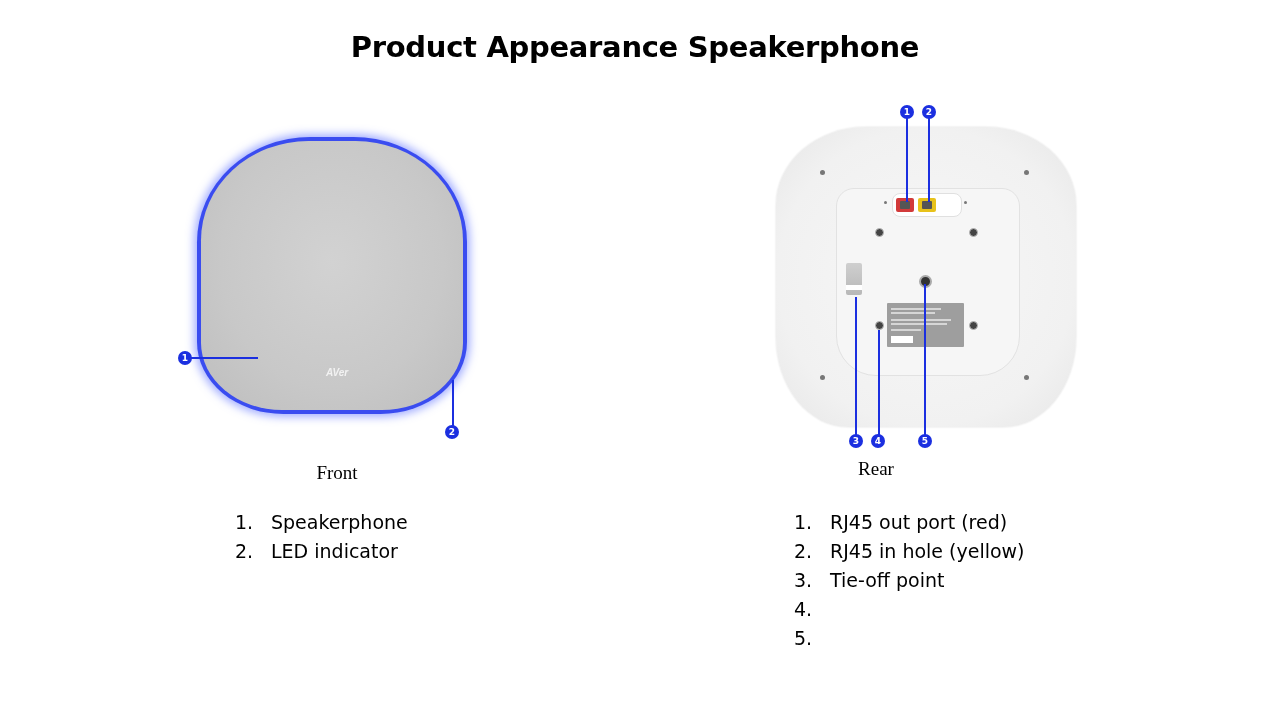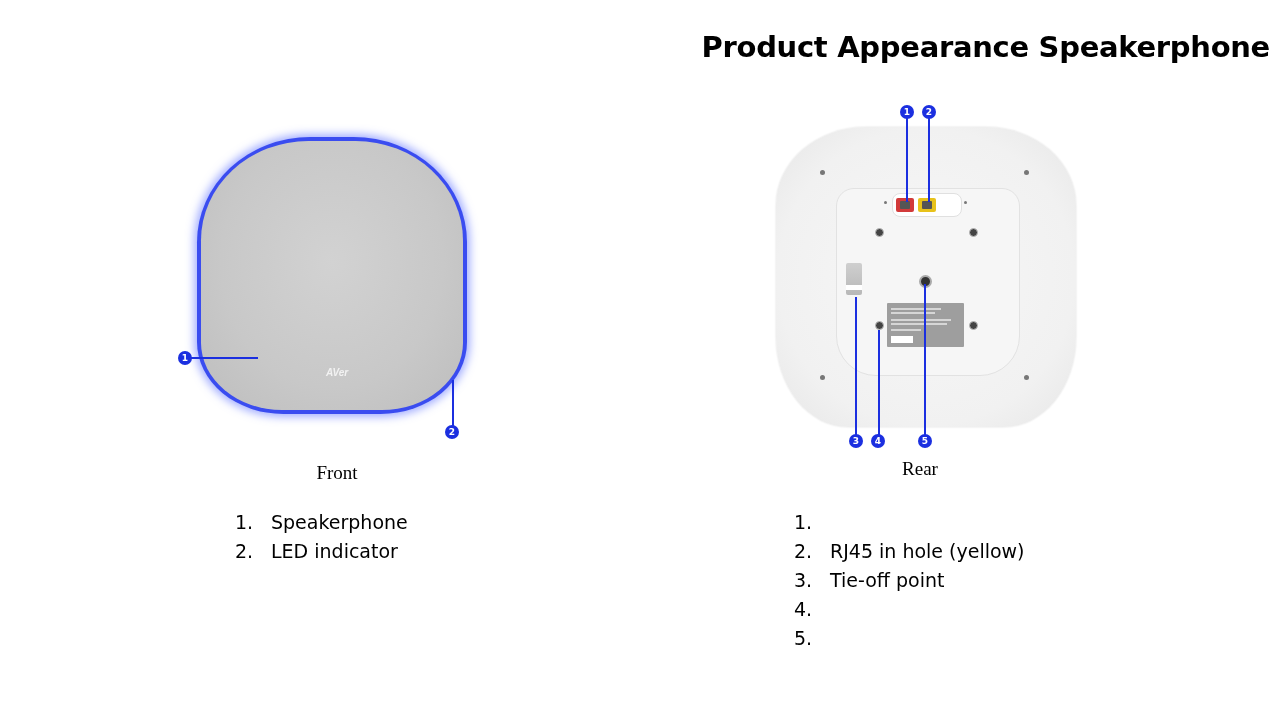--- a/index.html
+++ b/index.html
@@ -1,21 +1,21 @@
 <!DOCTYPE html>
 <html><head>
   <meta charset="utf-8">
   <style>
     html, body { margin: 0; padding: 0; }
     body {
       width: 1280px; height: 720px; background: #ffffff; position: relative; overflow: hidden;
       font-family: "Liberation Sans", "DejaVu Sans", sans-serif; color: #000;
     }
     .title {
-      position: absolute; left: 0; top: 30px; width: 1270px; text-align: right;
+      position: absolute; left: 0; top: 30px; width: 1270px; text-align: center;
       font-family: "DejaVu Sans", sans-serif; font-weight: bold; font-size: 29px; letter-spacing: -0.3px;
     }
     .abs { position: absolute; }
     .caption {
       position: absolute; font-family: Liberation Serif, serif; font-size: 19px; text-align: center; width: 200px;
     }
     .list { position: absolute; margin: 0; padding: 0; list-style: none;
       font-family: "DejaVu Sans", sans-serif; font-size: 19px; line-height: 29px; }
     .list li { display: flex; }
     .list .num { width: 36px; }
@@ -134,25 +134,26 @@
   <div class="line" style="left:878px; top:330px; width:1.5px; height:105px;"></div>
   <div class="line" style="left:924px; top:284px; width:1.5px; height:151px;"></div>
 
   <div class="badge" style="left:900px; top:105px;">1</div>
   <div class="badge" style="left:922px; top:105px;">2</div>
   <div class="badge" style="left:849px; top:434px;">3</div>
   <div class="badge" style="left:871px; top:434px;">4</div>
   <div class="badge" style="left:918px; top:434px;">5</div>
 </div>
 
-<div class="caption" style="left:820px; top:458px;">Rear</div>
+<div class="caption" style="left:776px; top:458px;">Rear</div>
 
 <ul class="list" style="left:794px; top:508px;">
   <li>
       <span class="num">1.</span>
+      <span>RJ45 out port (red)</span>
     </li>
   <li>
       <span class="num">2.</span>
       <span>RJ45 in hole (yellow)</span>
     </li>
   <li>
       <span class="num">3.</span>
       <span>Tie-off point</span>
     </li>
   <li>

